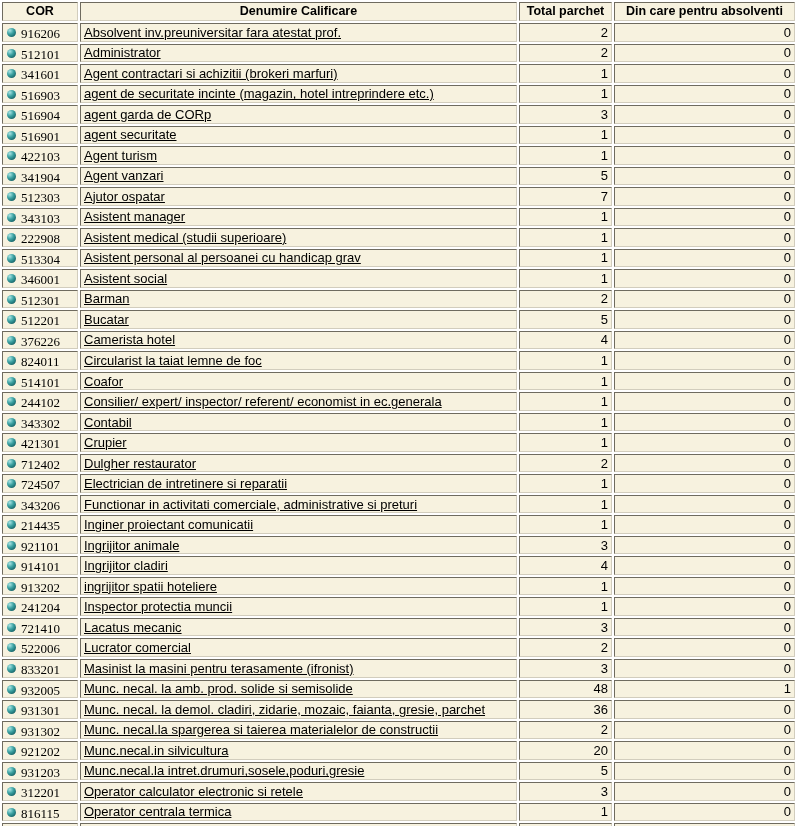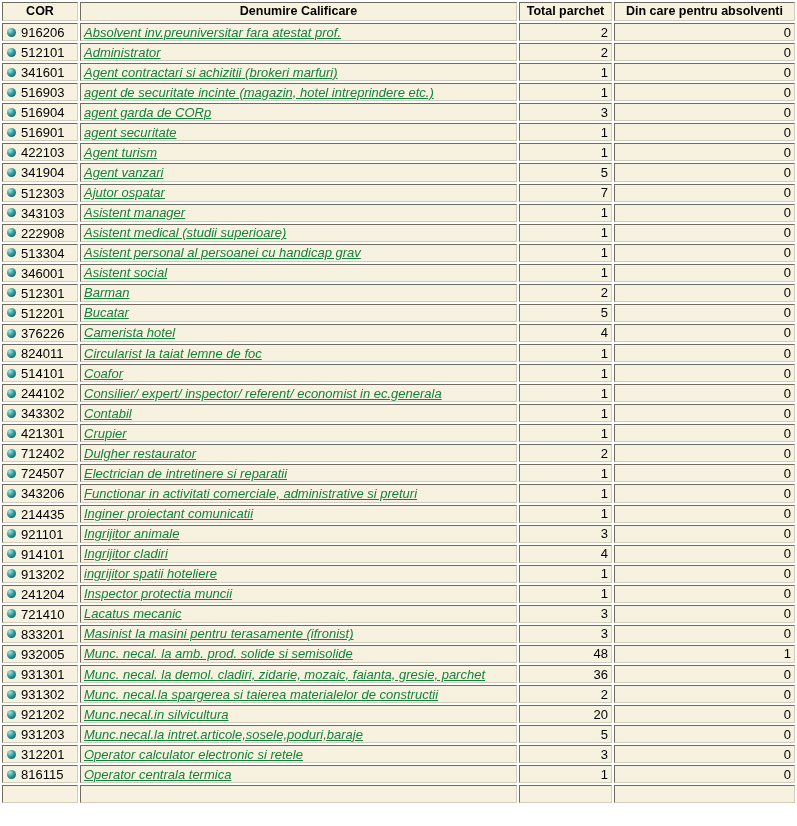--- a/index.html
+++ b/index.html
@@ -29,36 +29,35 @@
     white-space: nowrap;
     overflow: hidden;
     vertical-align: middle;
   }
   table.vac th {
     height: 19px;
     font-weight: bold;
     font-size: 12.5px;
     text-align: center;
   }
-  td.cor-cell { padding-left: 3px; }
+  td.cor-cell { padding-left: 3px; font-family: Liberation Serif, serif; }
   .bullet {
     display: inline-block;
     width: 9px;
     height: 9px;
     border-radius: 50%;
     background: radial-gradient(circle at 32% 28%, #a9e4e4 0%, #3aa0a0 42%, #0e5156 92%);
     vertical-align: middle;
     margin: 0 5px 1px 1px;
   }
   .cor-code { vertical-align: middle; }
   td.name-cell a {
-    color: #15803d;
+    color: #000000;
     text-decoration: underline;
     cursor: pointer;
-    font-style: italic;
   }
   td.num-cell { text-align: right; padding-right: 4px; }
 </style>
 </head>
 <body>
 
 <div class="viewport">
   <table class="vac">
     <colgroup>
       <col style="width:76px">
@@ -399,20 +398,30 @@
     <td class="cor-cell">
       <span class="bullet"></span><span class="cor-code">721410</span>
     </td>
     <td class="name-cell">
       <a href="#">Lacatus mecanic</a>
     </td>
     <td class="num-cell">3</td>
     <td class="num-cell">0</td>
   </tr>
 
+  <tr>
+    <td class="cor-cell">
+      <span class="bullet"></span><span class="cor-code">522006</span>
+    </td>
+    <td class="name-cell">
+      <a href="#">Lucrator comercial</a>
+    </td>
+    <td class="num-cell">2</td>
+    <td class="num-cell">0</td>
+  </tr>
 
   <tr>
     <td class="cor-cell">
       <span class="bullet"></span><span class="cor-code">833201</span>
     </td>
     <td class="name-cell">
       <a href="#">Masinist la masini pentru terasamente (ifronist)</a>
     </td>
     <td class="num-cell">3</td>
     <td class="num-cell">0</td>
@@ -460,21 +469,21 @@
     </td>
     <td class="num-cell">20</td>
     <td class="num-cell">0</td>
   </tr>
 
   <tr>
     <td class="cor-cell">
       <span class="bullet"></span><span class="cor-code">931203</span>
     </td>
     <td class="name-cell">
-      <a href="#">Munc.necal.la intret.articole,sosele,poduri,baraje</a>
+      <a href="#">Munc.necal.la intret.drumuri,sosele,poduri,gresie</a>
     </td>
     <td class="num-cell">5</td>
     <td class="num-cell">0</td>
   </tr>
 
   <tr>
     <td class="cor-cell">
       <span class="bullet"></span><span class="cor-code">312201</span>
     </td>
     <td class="name-cell">

